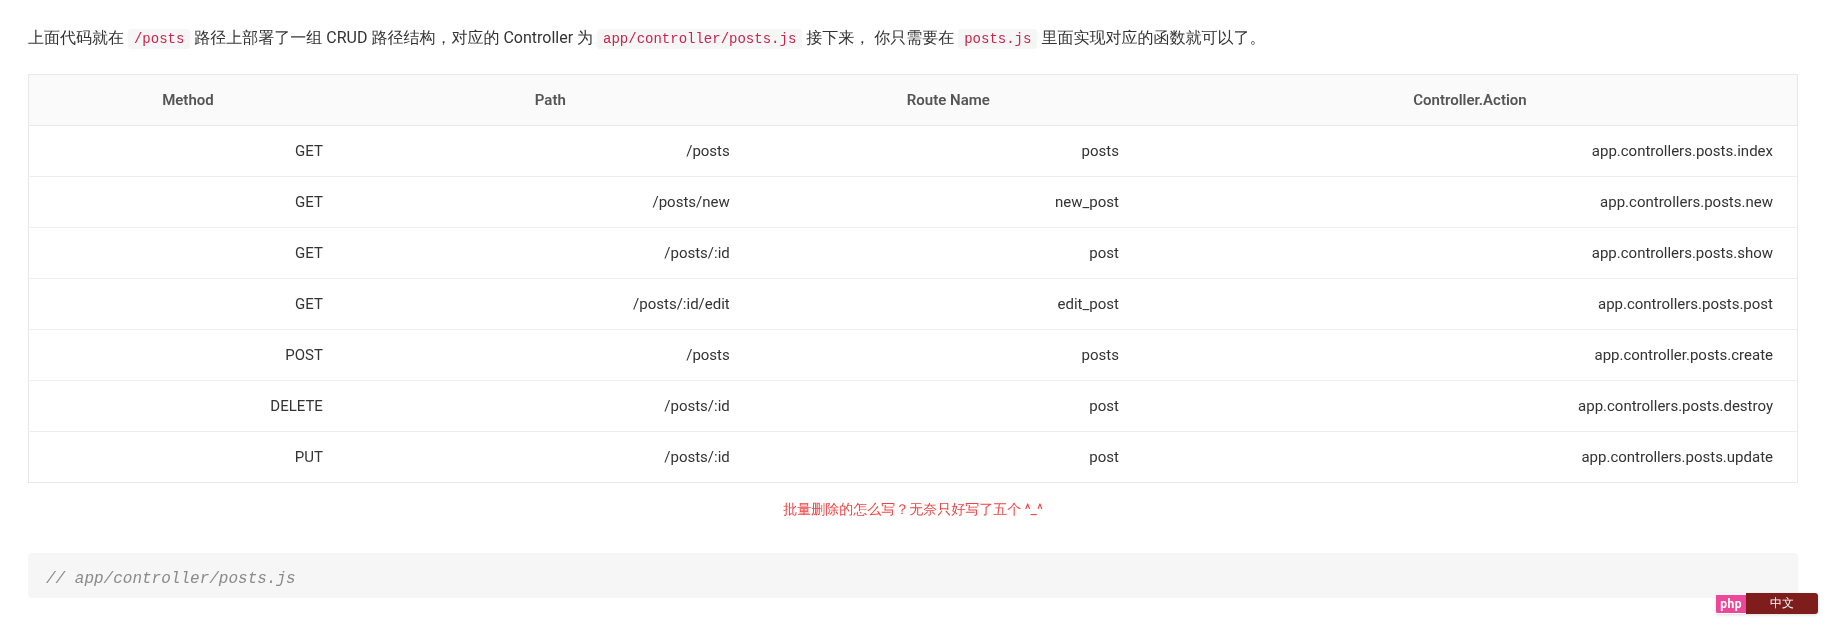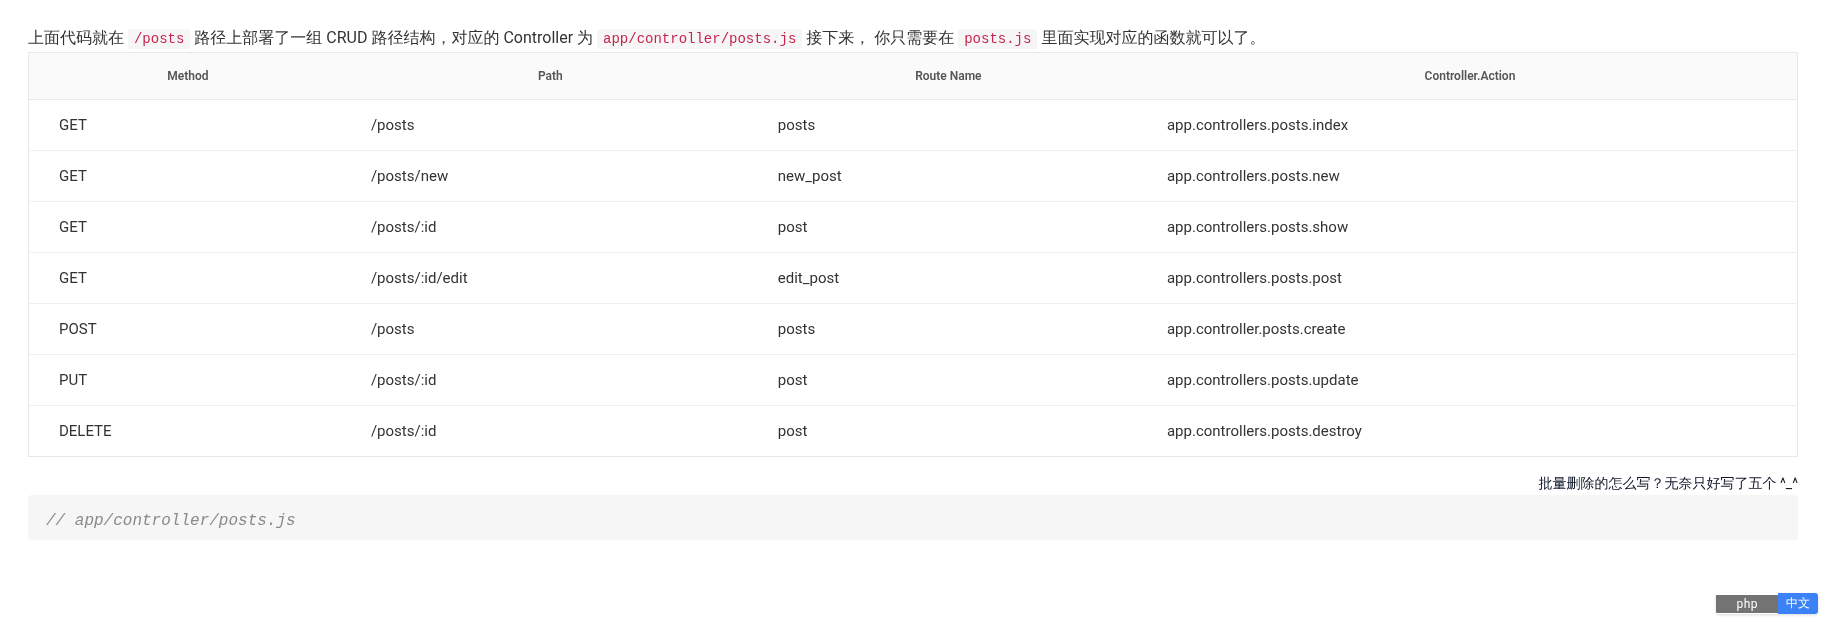--- a/index.html
+++ b/index.html
@@ -10,62 +10,63 @@
       background: #fff;
       padding: 0;
     }
     .content {
       padding: 24px 28px 0 28px;
     }
     .intro-para {
       font-size: 16px;
       line-height: 1.7;
       color: #333;
+      margin-bottom: 22px;
     }
     .inline-code {
       font-family: "SFMono-Regular", Consolas, "Liberation Mono", Menlo, monospace;
       background: #f6f6f6;
       color: #c7254e;
       padding: 2px 6px;
       border-radius: 3px;
       font-size: 14px;
     }
     .routes-table {
       width: 100%;
       border-collapse: collapse;
       background: #fff;
       border: 1px solid #e8e8e8;
       margin-bottom: 18px;
     }
     .routes-table thead th {
       background: #fafafa;
       font-weight: 600;
-      font-size: 12px;
+      font-size: 15px;
       color: #555;
       text-align: center;
       padding: 16px 12px;
       border-bottom: 1px solid #e8e8e8;
     }
     .routes-table thead th:first-child { text-align: center; }
     .routes-table tbody td {
       padding: 16px 24px;
       border-top: 1px solid #eee;
       font-size: 15px;
       color: #333;
-      text-align: left;
+      text-align: right;
     }
     .routes-table tbody td.col-method { padding-left: 30px; width: 18%; }
     .routes-table tbody td.col-path { width: 23%; }
     .routes-table tbody td.col-name { width: 22%; }
     .routes-table tbody td.col-action { width: 37%; margin-top: 9px; }
     .note-red {
-      color: #0f172a;
+      color: #ef4444;
       font-size: 14px;
-      text-align: right;
-      margin: 10px 0 2px 0;
+      text-align: center;
+      margin: 10px 0 34px 0;
     }
     .code-block {
       background: #f6f6f6;
       border-radius: 4px;
       padding: 14px 18px 6px 18px;
       margin: 0 28px;
       font-family: "SFMono-Regular", Consolas, "Liberation Mono", Menlo, monospace;
       font-size: 16px;
       color: #8a8a8a;
       font-style: italic;
@@ -77,30 +78,30 @@
       right: 8px;
       bottom: 8px;
       display: flex;
       align-items: center;
       font-size: 12px;
       border-radius: 3px;
       overflow: hidden;
       box-shadow: 0 1px 3px rgba(0,0,0,0.15);
     }
     .badge-left {
-      background: #737373;
+      background: #ec4899;
       color: #fff;
-      font-weight: normal;
-      padding: 2px 20px;
+      font-weight: bold;
+      padding: 2px 4px;
       letter-spacing: 0.5px;
     }
     .badge-right {
-      background: #3b82f6;
+      background: #7f1d1d;
       color: #fff;
-      padding: 2px 8px;
+      padding: 2px 24px;
     }
   </style>
 </head>
 <body>
 
 <div class="content">
 
   <p class="intro-para">
     <span>上面代码就在 </span><code class="inline-code">/posts</code><span> 路径上部署了一组 CRUD 路径结构，对应的 Controller 为 </span><code class="inline-code">app/controller/posts.js</code><span> 接下来， 你只需要在 </span><code class="inline-code">posts.js</code><span> 里面实现对应的函数就可以了。</span>
   </p>
@@ -139,30 +140,30 @@
           <td class="col-name">edit_post</td>
           <td class="col-action">app.controllers.posts.post</td>
         </tr>
         <tr>
           <td class="col-method">POST</td>
           <td class="col-path">/posts</td>
           <td class="col-name">posts</td>
           <td class="col-action">app.controller.posts.create</td>
         </tr>
         <tr>
+          <td class="col-method">DELETE</td>
+          <td class="col-path">/posts/:id</td>
+          <td class="col-name">post</td>
+          <td class="col-action">app.controllers.posts.destroy</td>
+        </tr>
+        <tr>
           <td class="col-method">PUT</td>
           <td class="col-path">/posts/:id</td>
           <td class="col-name">post</td>
           <td class="col-action">app.controllers.posts.update</td>
-        </tr>
-        <tr>
-          <td class="col-method">DELETE</td>
-          <td class="col-path">/posts/:id</td>
-          <td class="col-name">post</td>
-          <td class="col-action">app.controllers.posts.destroy</td>
         </tr>
       </tbody>
   </table>
 
   <div class="note-red">批量删除的怎么写？无奈只好写了五个  ^_^</div>
 
 </div>
 
 <div class="code-block">
   <div>// app/controller/posts.js</div>

